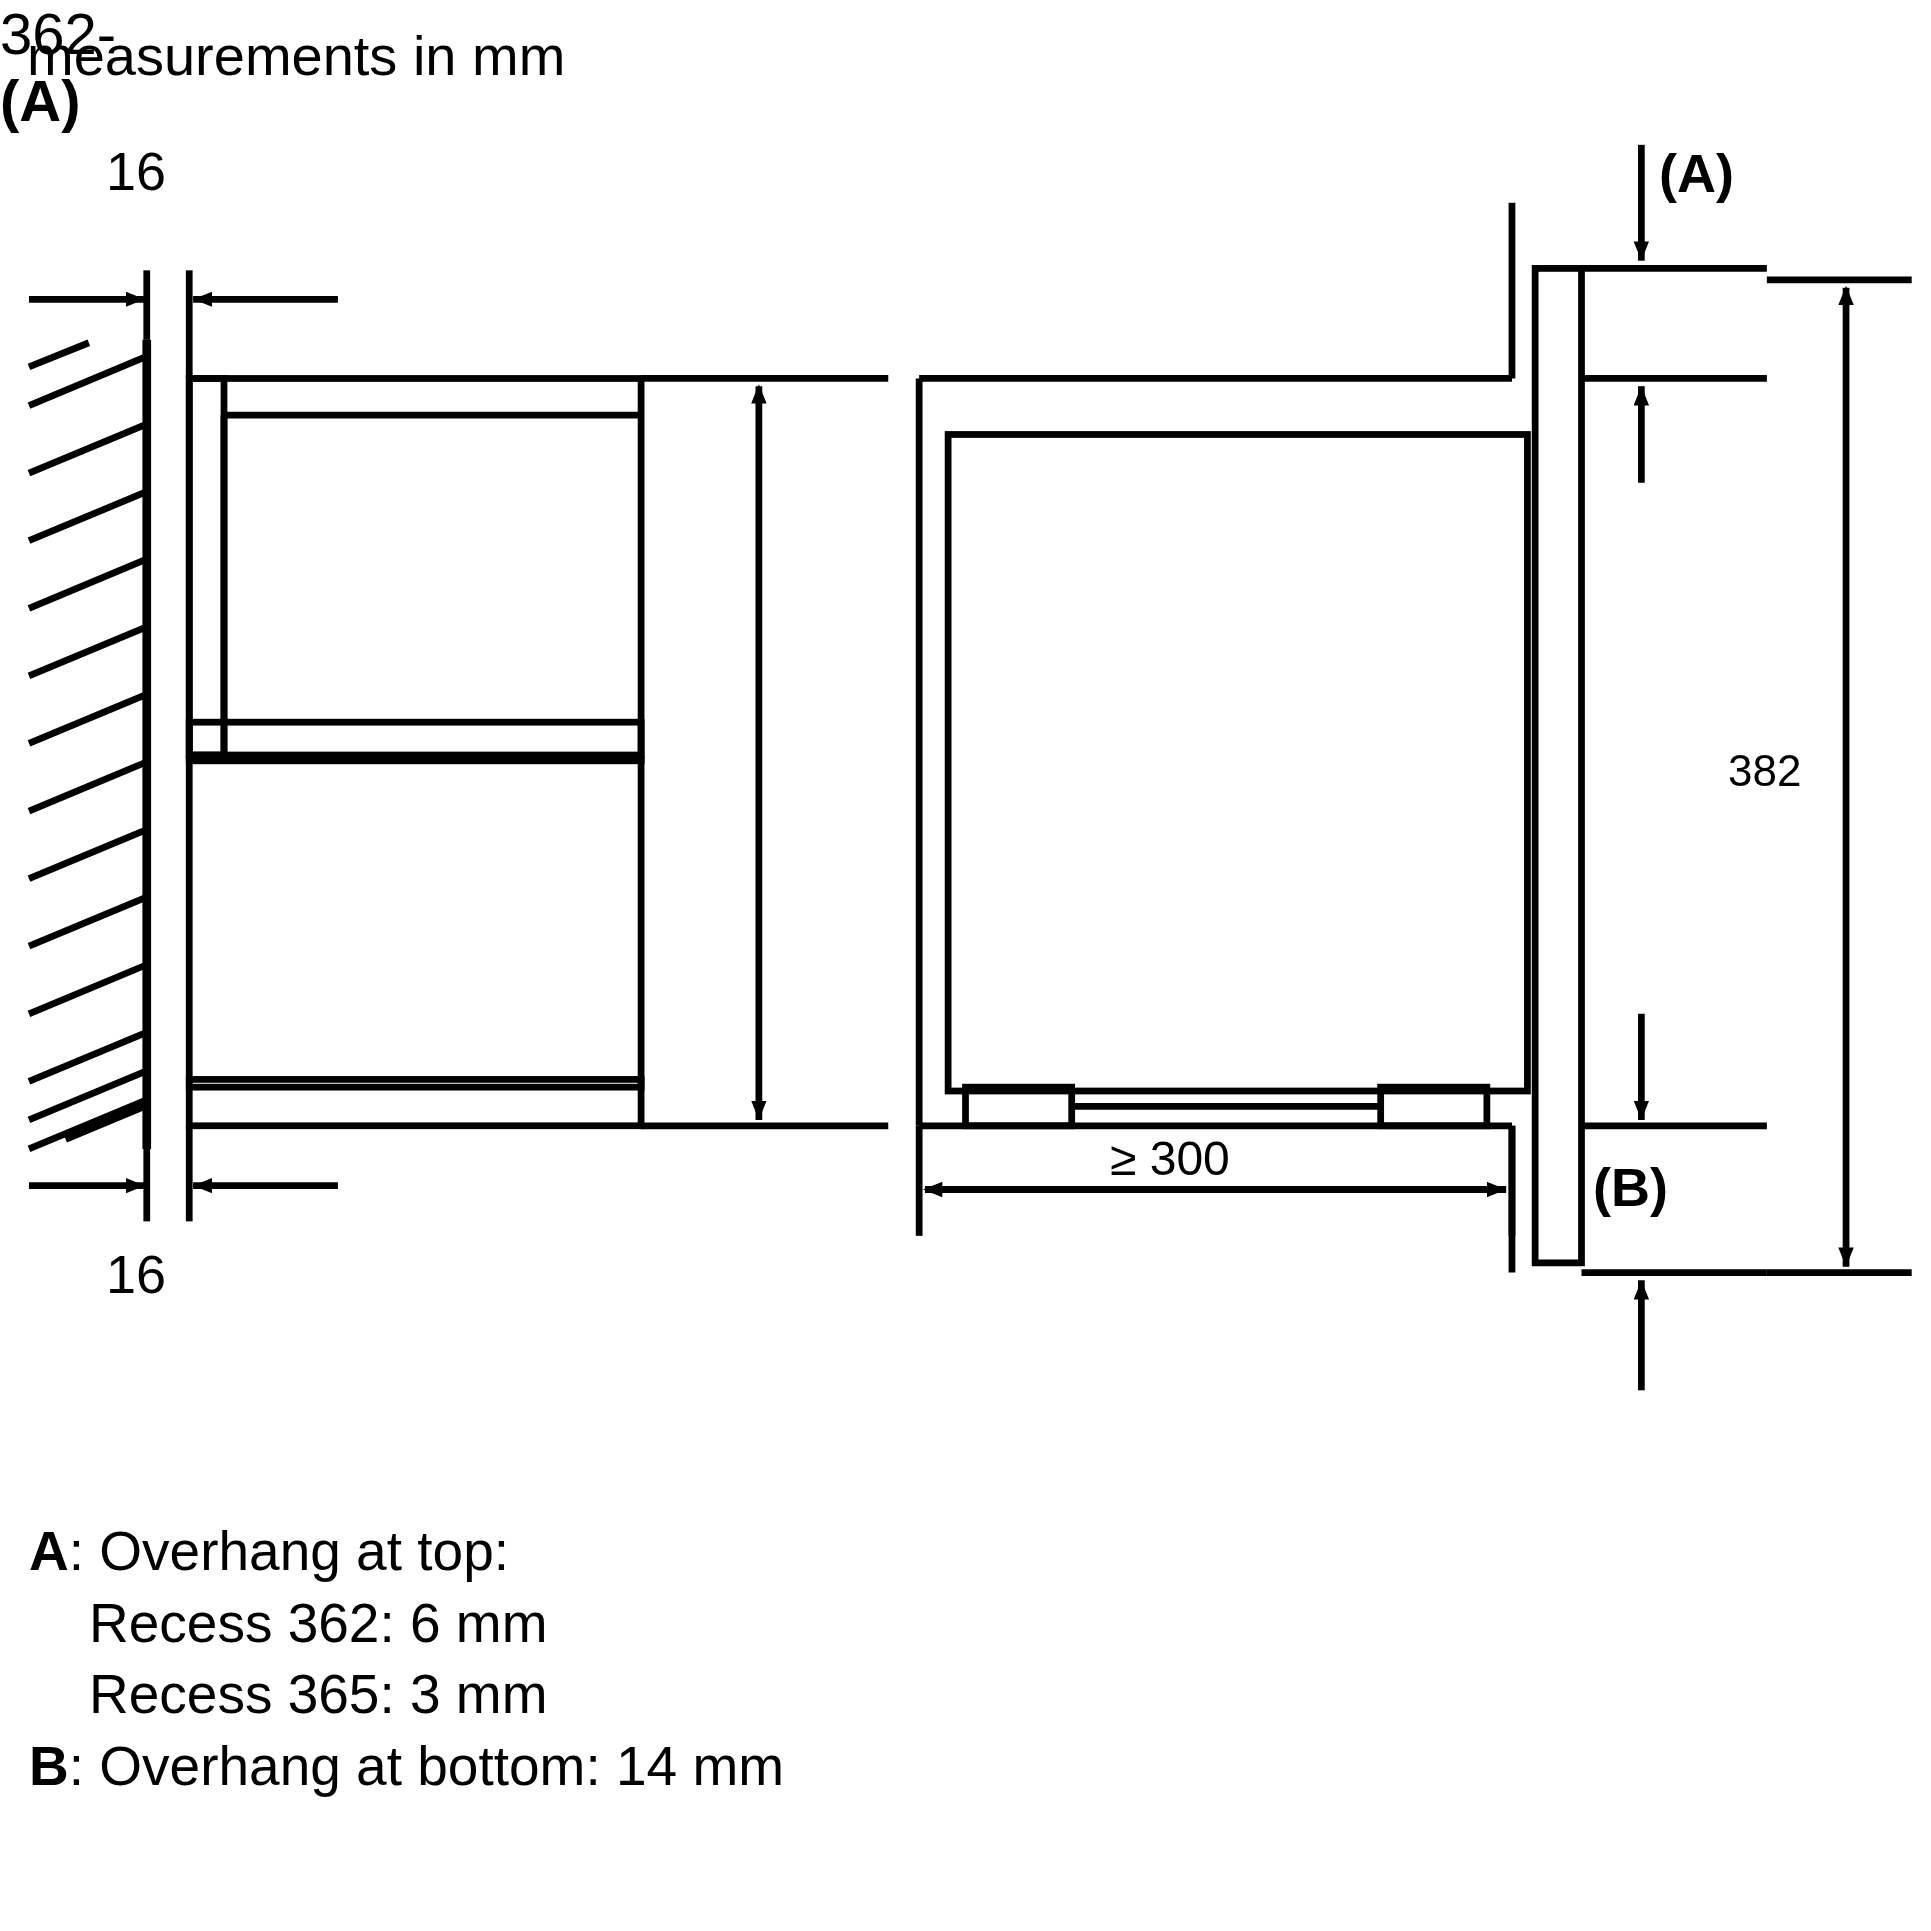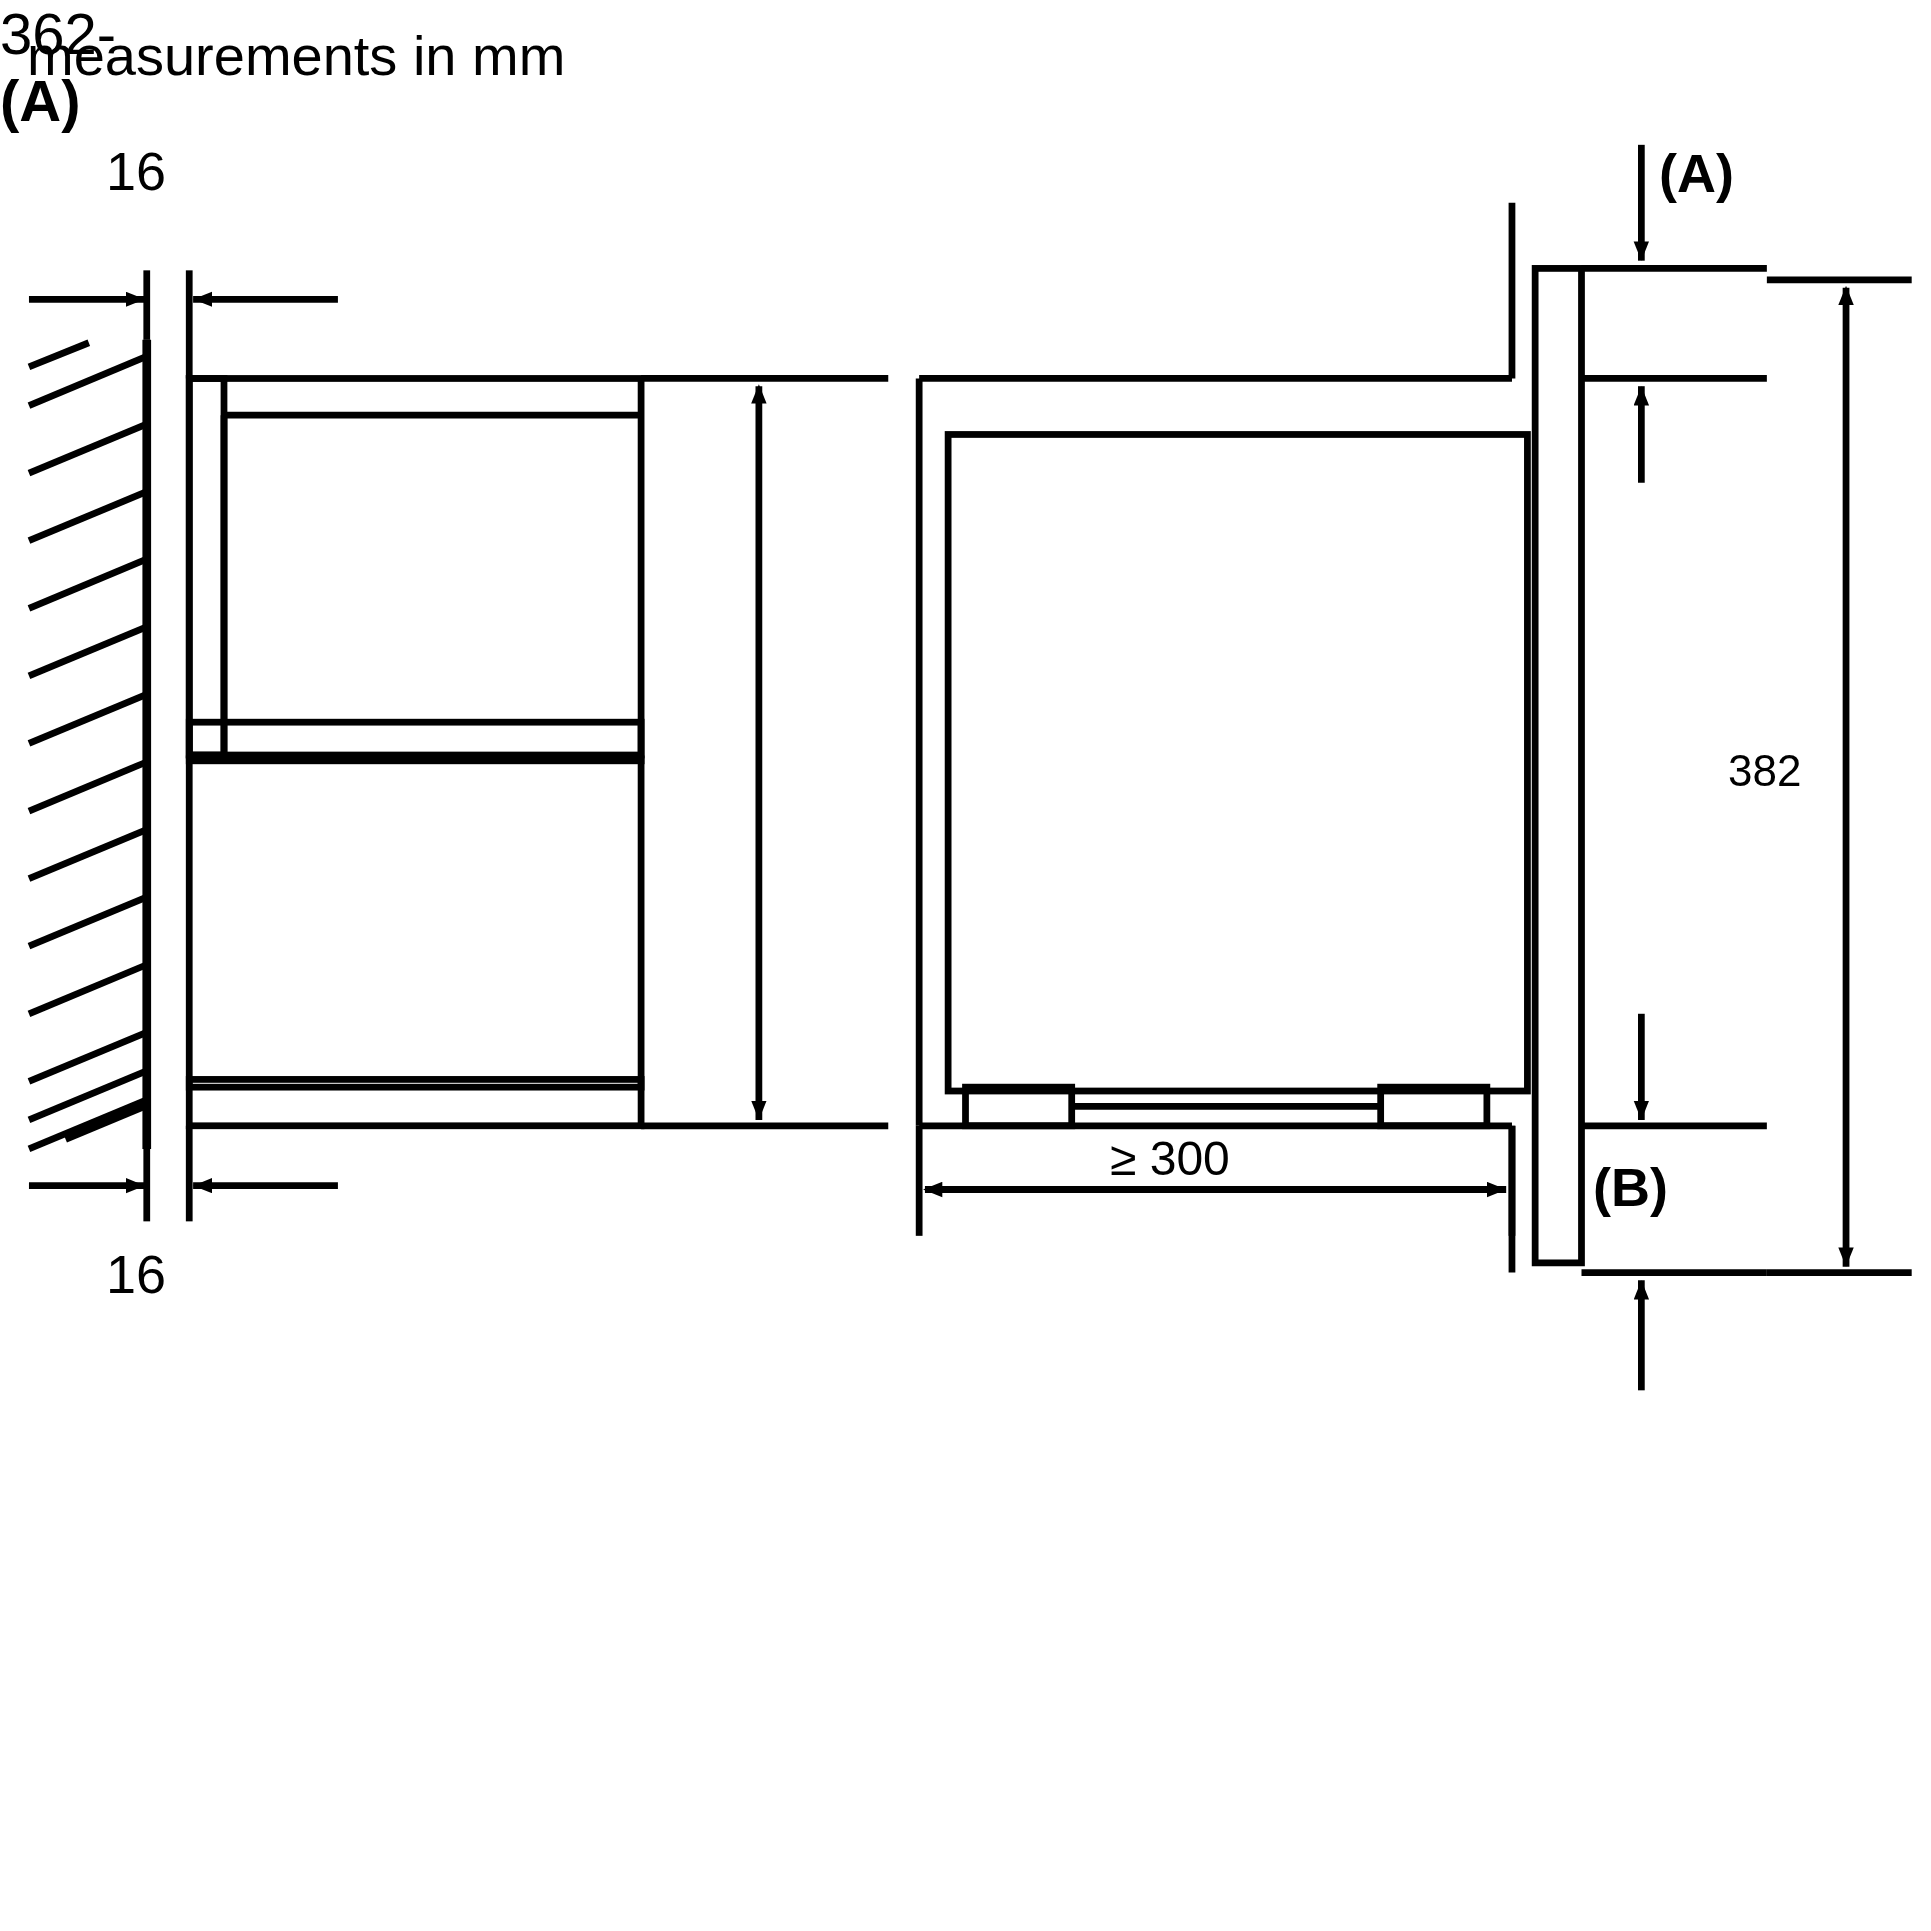--- a/index.html
+++ b/index.html
@@ -216,15 +216,21 @@
     <div>362-</div>
     <div style="font-weight:bold">(A)</div>
   </div>
 
   <div class="txt dim-300">≥ 300</div>
   <div class="txt dim-382">382</div>
 
   <div class="txt lbl-a-top">(A)</div>
   <div class="txt lbl-b-bottom">(B)</div>
 
+  <div class="legend">
+    <div><b>A</b><span>: Overhang at top:</span></div>
+    <div class="ind">Recess 362: 6 mm</div>
+    <div class="ind">Recess 365: 3 mm</div>
+    <div><b>B</b><span>: Overhang at bottom: 14 mm</span></div>
+  </div>
 
 </div>
 
 
 </body></html>

